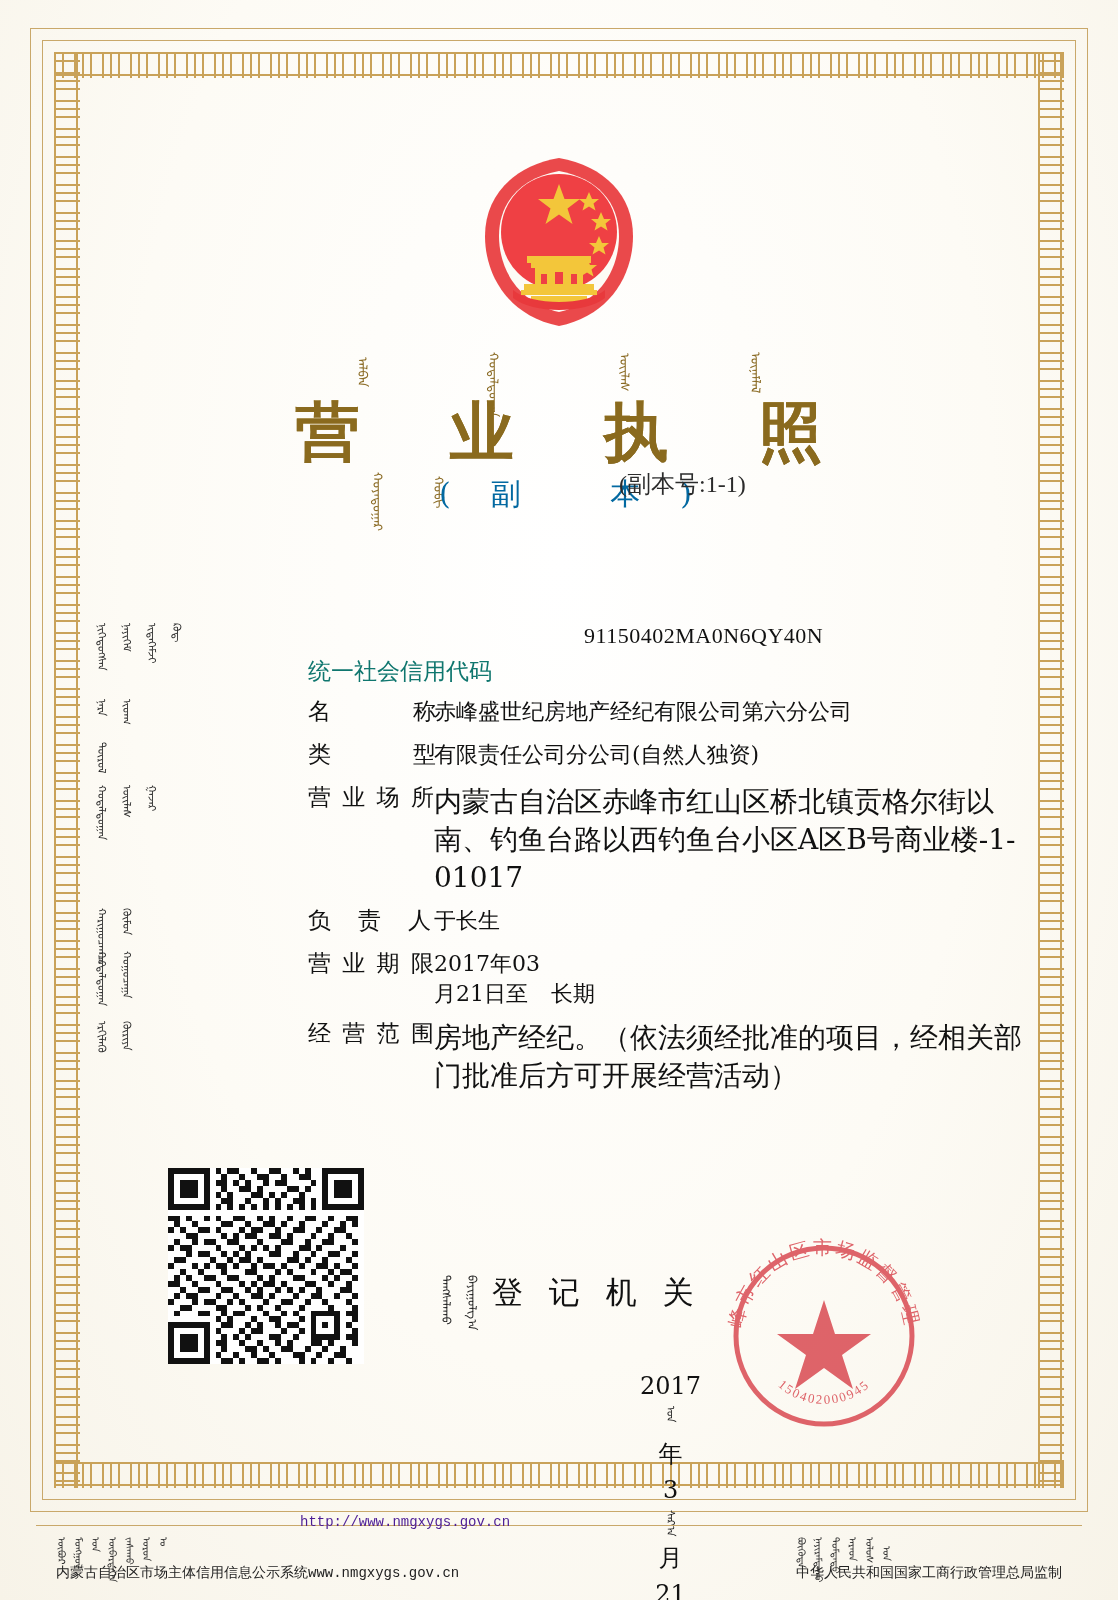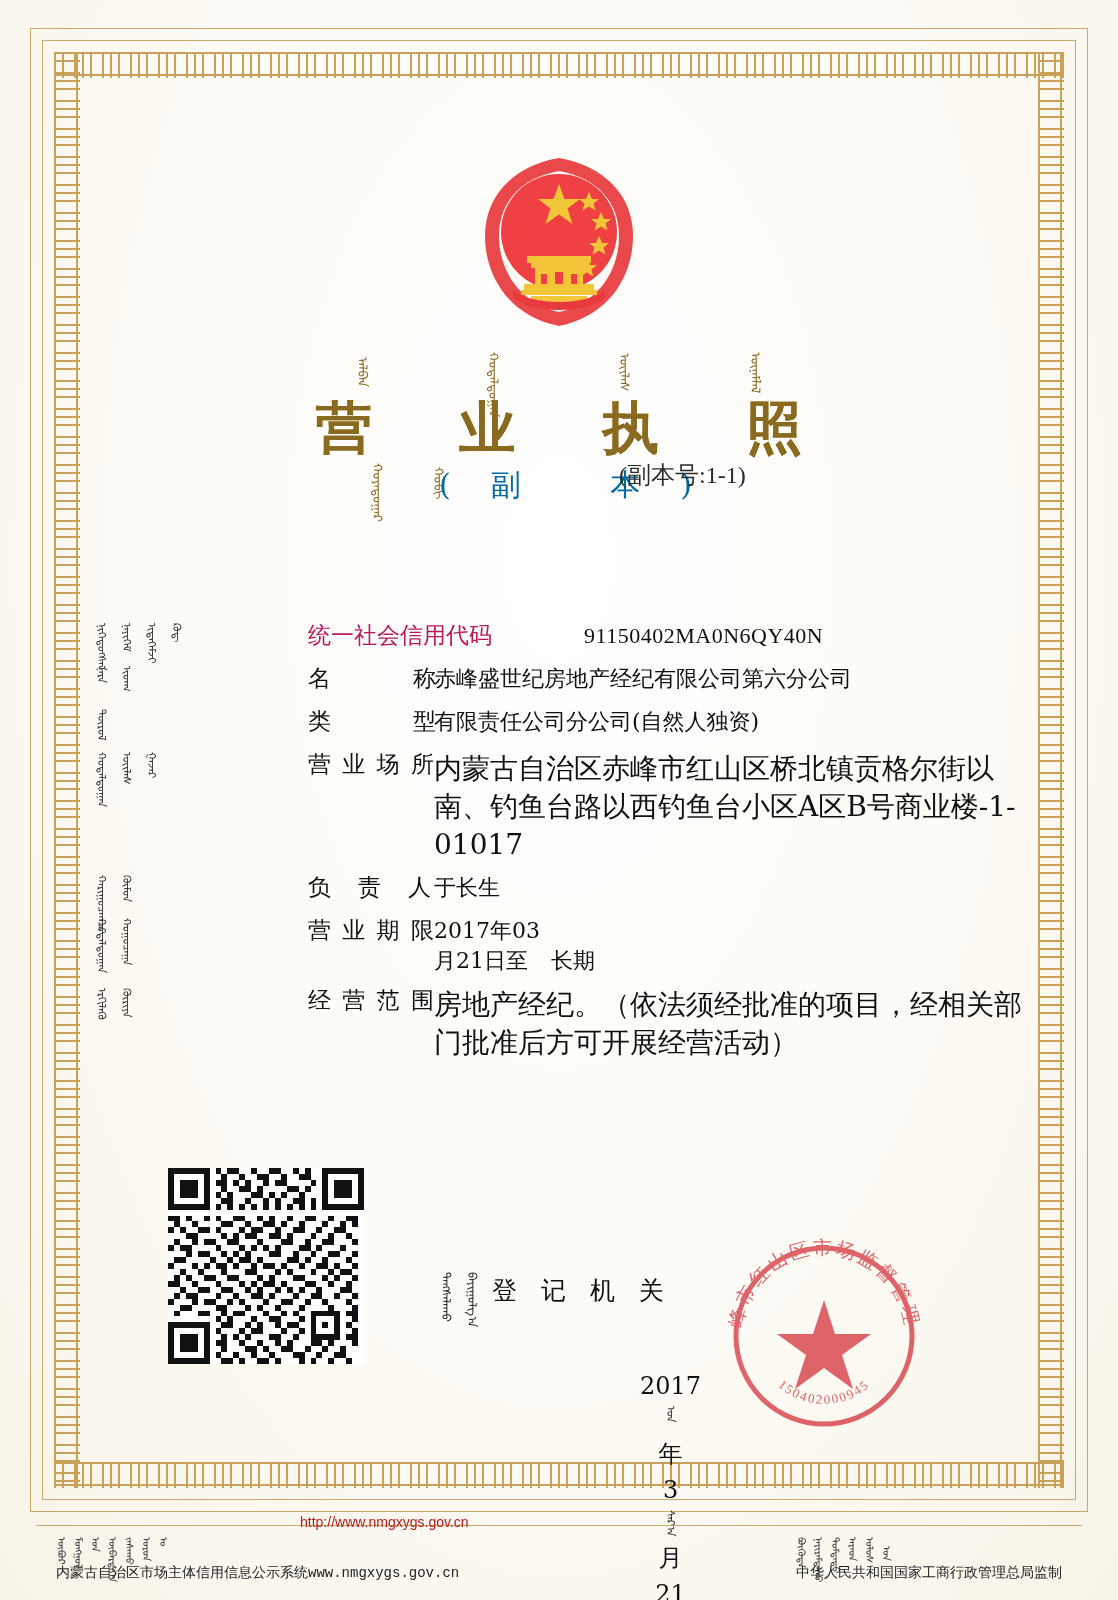--- a/index.html
+++ b/index.html
@@ -84,21 +84,21 @@
     font-size: 13px;
     color: #8a6a23;
     writing-mode: vertical-lr;
     line-height: 1;
     height: 40px;
     letter-spacing: -1px;
   }
   .main-title {
     font-family: "DejaVu Serif", "Liberation Serif", serif;
     font-weight: bold;
-    font-size: 56px;
+    font-size: 64px;
     letter-spacing: 34px;
     color: #8a6a1e;
     text-indent: 34px;
     line-height: 1.12;
     background: linear-gradient(180deg,#a8871f 0%, #8f6e18 40%, #6f5412 100%);
     -webkit-background-clip: text;
     background-clip: text;
     color: #8a6a1e;
   }
   .subtitle-row {
@@ -193,22 +193,23 @@
   .term-to {
     display: inline-block;
     width: 110px;
   }
   
   .code-label {
     flex: 0 0 210px;
     width: 210px;
     font-family: "DejaVu Serif", "Liberation Serif", serif;
     font-size: 23px;
-    color: #be185d;
+    color: #0f766e;
     white-space: nowrap;
+    margin-top: 36px;
   }
   
   .qr {
     position: absolute;
     left: 168px;
     top: 1168px;
     width: 196px;
     height: 196px;
   }
   
@@ -223,21 +224,21 @@
   .registrar .mg {
     font-family: "DejaVu Sans", sans-serif;
     font-size: 12px;
     color: #1e1e1e;
     writing-mode: vertical-lr;
     height: 36px;
     line-height: 1;
   }
   .registrar-label {
     font-family: "DejaVu Serif", "Liberation Serif", serif;
-    font-size: 25px;
+    font-size: 31px;
     letter-spacing: 8px;
     color: #111;
   }
   
   .date-line {
     position: absolute;
     left: 640px;
     top: 1372px;
     display: flex;
     align-items: center;
@@ -305,23 +306,23 @@
   }
   .url-top {
     font-family: "Liberation Mono", monospace;
     font-size: 14px;
     color: #222;
   }
   .mid-url {
     position: absolute;
     left: 300px;
     bottom: 52px;
-    font-family: Liberation Sans, sans-serif;
+    font-family: Liberation Mono, monospace;
     font-size: 14px;
-    color: #b91c1c;
+    color: #4c1d95;
   }
 </style>
 </head>
 <body>
 
 <div class="page">
   <div class="paper-tint"></div>
 
   <div class="border-outer"></div>
   <div class="border-inner"></div>

